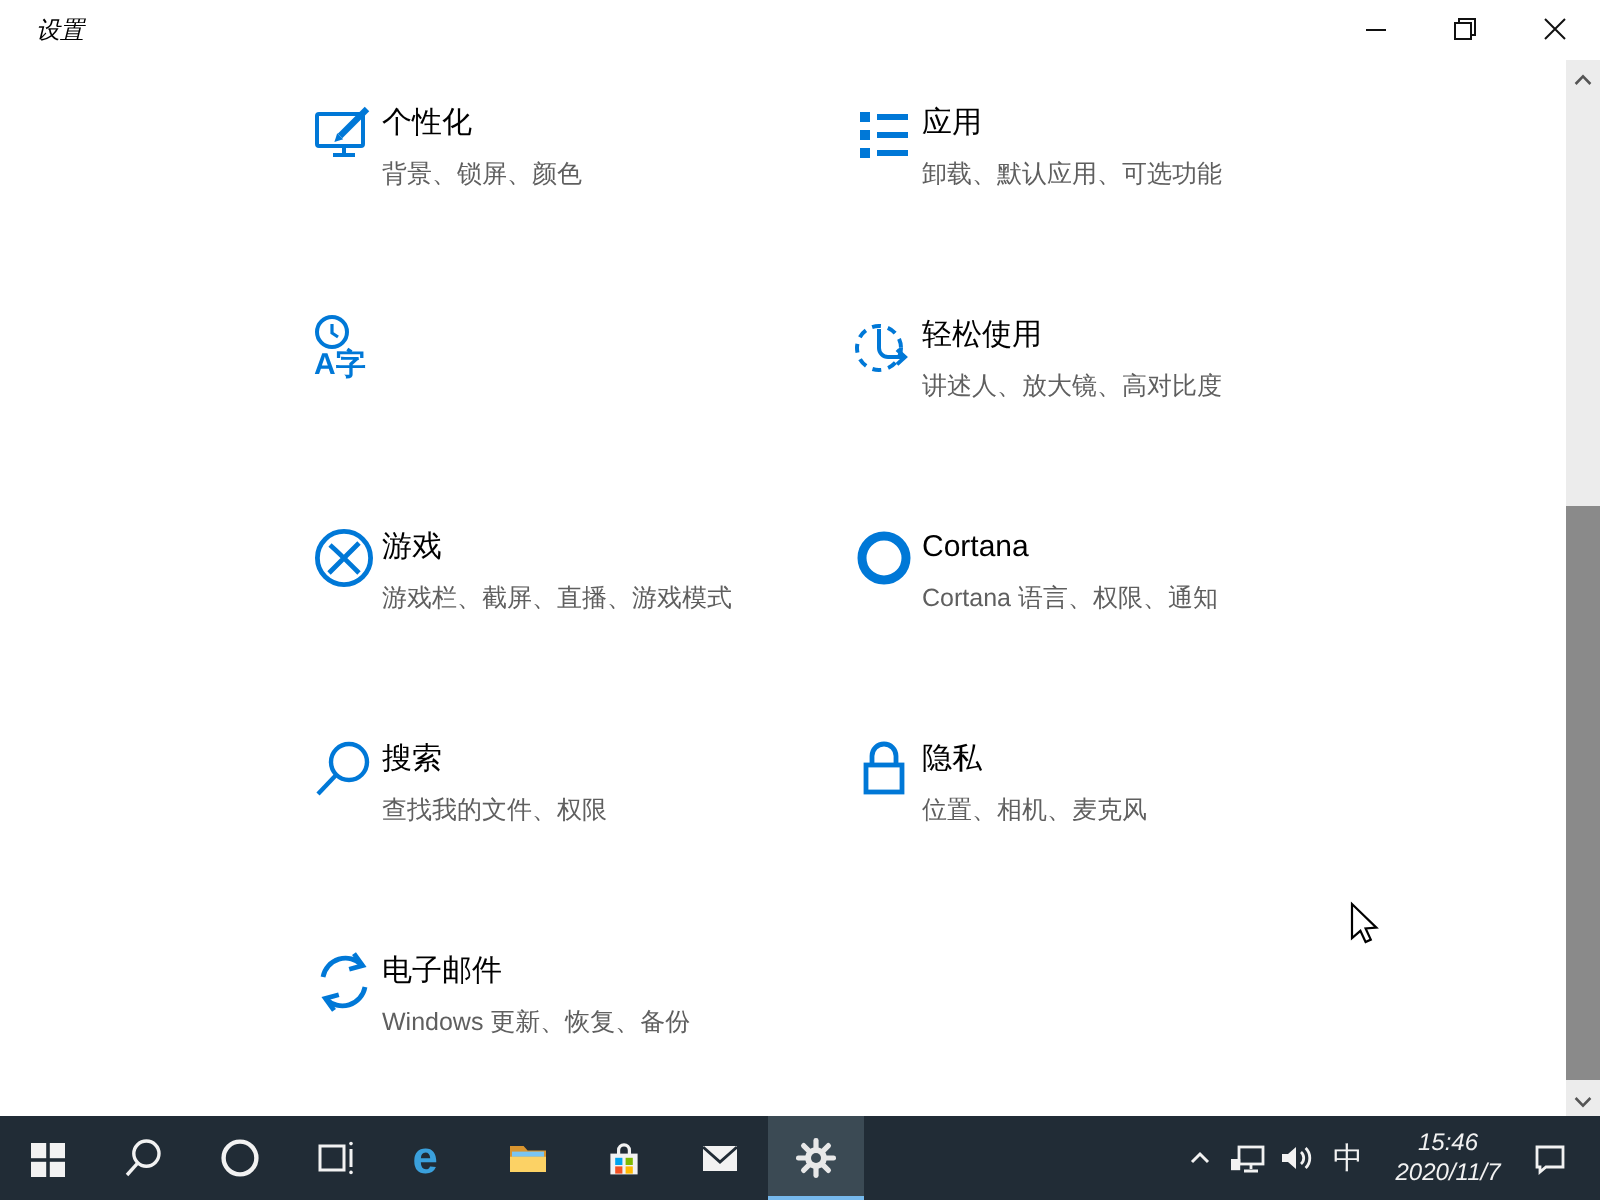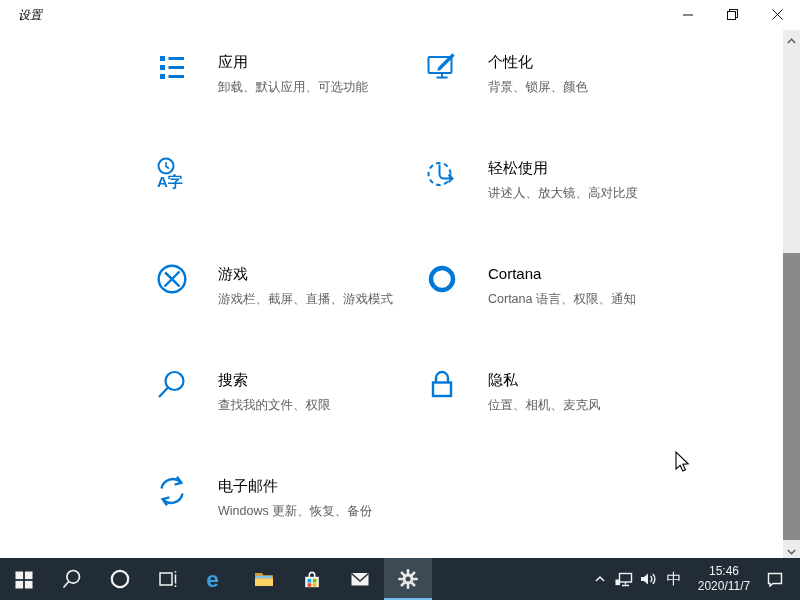--- a/index.html
+++ b/index.html
@@ -13,21 +13,21 @@
   .titlebar{height:30px;display:flex;align-items:center;}
   .win-title{margin-left:18px;font-size:12px;color:#000;font-style:italic;}
   .win-controls{margin-left:auto;display:flex;height:30px;}
   .win-btn{width:45px;height:30px;display:flex;align-items:center;justify-content:center;background:transparent;border:none;padding:0;}
   
   .settings-grid{
     position:absolute;left:155px;top:50px;
     display:grid;grid-template-columns:270px 270px;grid-auto-rows:106px;
   }
   .tile{display:flex;align-items:flex-start;cursor:default;}
-  .tile-icon{width:34px;height:34px;margin-right:29px;flex:0 0 34px;}
+  .tile-icon{width:34px;height:34px;margin-right:2px;flex:0 0 34px;}
   .tile-icon svg{display:block;}
   .tile-title{font-size:15px;line-height:20px;margin-top:2px;color:var(--title-text,#000);}
   .tile-sub{font-size:12.5px;line-height:20px;margin-top:5px;max-width:196px;color:var(--subtitle-text,#5f5f5f);}
   
   .scrollbar{position:absolute;right:0;top:30px;width:17px;height:528px;background:var(--scroll-track,#ececec);}
   .scroll-arrow{position:absolute;left:0;right:0;height:17px;display:flex;align-items:center;justify-content:center;}
   .scroll-arrow.up{top:0;}
   .scroll-arrow.down{bottom:0;}
   .scroll-thumb{position:absolute;left:0;right:0;top:223px;height:287px;background:var(--scroll-thumb,#8a8a8a);}
   
@@ -35,21 +35,21 @@
     position:absolute;left:0;bottom:0;width:800px;height:42px;
     background:var(--taskbar-bg,#212c36);display:flex;align-items:stretch;
   }
   .tb-btn{width:48px;border:none;padding:0;background:transparent;display:flex;align-items:center;justify-content:center;position:relative;}
   .tb-btn.active{background:var(--taskbar-active-bg,#3b4a54);}
   .tb-btn.active::after{content:"";position:absolute;left:0;right:0;bottom:0;height:2px;background:var(--taskbar-underline,#76b9ed);}
   .tb-icon{display:flex;align-items:center;justify-content:center;}
   .tray{margin-left:auto;display:flex;align-items:center;padding-right:10px;}
   .tray-item{display:flex;align-items:center;justify-content:center;width:24px;height:42px;}
   .tray-ime{color:#f2f2f2;font-size:15px;width:28px;text-align:center;}
-  .tray-clock{color:#f2f2f2;font-size:12px;line-height:15px;text-align:center;min-width:64px;padding:0 4px;}
+  .tray-clock{color:#f2f2f2;font-size:12px;line-height:15px;text-align:center;min-width:64px;padding:0 4px;font-style:italic;}
   
   .mouse-cursor{position:absolute;left:672px;top:450px;pointer-events:none;}
 </style>
 </head>
 <body>
 
 <div class="titlebar">
   <span class="win-title">设置</span>
   <div class="win-controls">
     <button class="win-btn">
@@ -73,54 +73,54 @@
             <path d="M0.5 0.5 L10.5 10.5 M10.5 0.5 L0.5 10.5" stroke="#111" stroke-width="1"></path>
           </svg>
       </span>
     </button>
   </div>
 </div>
 
 <div class="settings-grid">
   <div class="tile">
     <div class="tile-icon">
+  <svg viewBox="0 0 34 34" width="34" height="34" fill="none">
+    <rect x="3.5" y="7" width="23" height="16" rx="1" stroke="var(--accent)" stroke-width="2"></rect>
+    <path d="M17 23 v3.5 M11.5 27.5 h11" stroke="var(--accent)" stroke-width="2"></path>
+    <path d="M28.5 4.5 L15 18" stroke="var(--accent)" stroke-width="3.2"></path>
+    <path d="M12.2 21 l1.4-4.4 3 3 z" fill="var(--accent)"></path>
+  </svg>
+</div>
+    <div class="tile-text">
+      <div class="tile-title">个性化</div>
+      <div class="tile-sub">背景、锁屏、颜色</div>
+    </div>
+  </div>
+
+  <div class="tile">
+    <div class="tile-icon">
   <svg viewBox="0 0 34 34" width="34" height="34">
     <g fill="var(--accent)">
       <rect x="5" y="6" width="5" height="5"></rect>
             <rect x="5" y="15" width="5" height="5"></rect>
             <rect x="5" y="24" width="5" height="5"></rect>
     </g>
     <g stroke="var(--accent)" stroke-width="3">
       <path d="M13.5 8.5 h15.5"></path>
             <path d="M13.5 17.5 h15.5"></path>
             <path d="M13.5 26.5 h15.5"></path>
     </g>
   </svg>
 </div>
     <div class="tile-text">
       <div class="tile-title">应用</div>
       <div class="tile-sub">卸载、默认应用、可选功能</div>
     </div>
   </div>
 
-  <div class="tile">
-    <div class="tile-icon">
-  <svg viewBox="0 0 34 34" width="34" height="34" fill="none">
-    <rect x="3.5" y="7" width="23" height="16" rx="1" stroke="var(--accent)" stroke-width="2"></rect>
-    <path d="M17 23 v3.5 M11.5 27.5 h11" stroke="var(--accent)" stroke-width="2"></path>
-    <path d="M28.5 4.5 L15 18" stroke="var(--accent)" stroke-width="3.2"></path>
-    <path d="M12.2 21 l1.4-4.4 3 3 z" fill="var(--accent)"></path>
-  </svg>
-</div>
-    <div class="tile-text">
-      <div class="tile-title">个性化</div>
-      <div class="tile-sub">背景、锁屏、颜色</div>
-    </div>
-  </div>
-
 
   <div class="tile">
     <div class="tile-icon">
   <svg viewBox="0 0 34 34" width="34" height="34">
     <circle cx="11" cy="10" r="7.5" fill="none" stroke="var(--accent)" stroke-width="2"></circle>
     <path d="M11 6 v4.5 l3 2" fill="none" stroke="var(--accent)" stroke-width="1.6"></path>
     <text x="2" y="31" font-size="15" font-weight="bold" fill="var(--accent)">A字</text>
   </svg>
 </div>
   </div>

